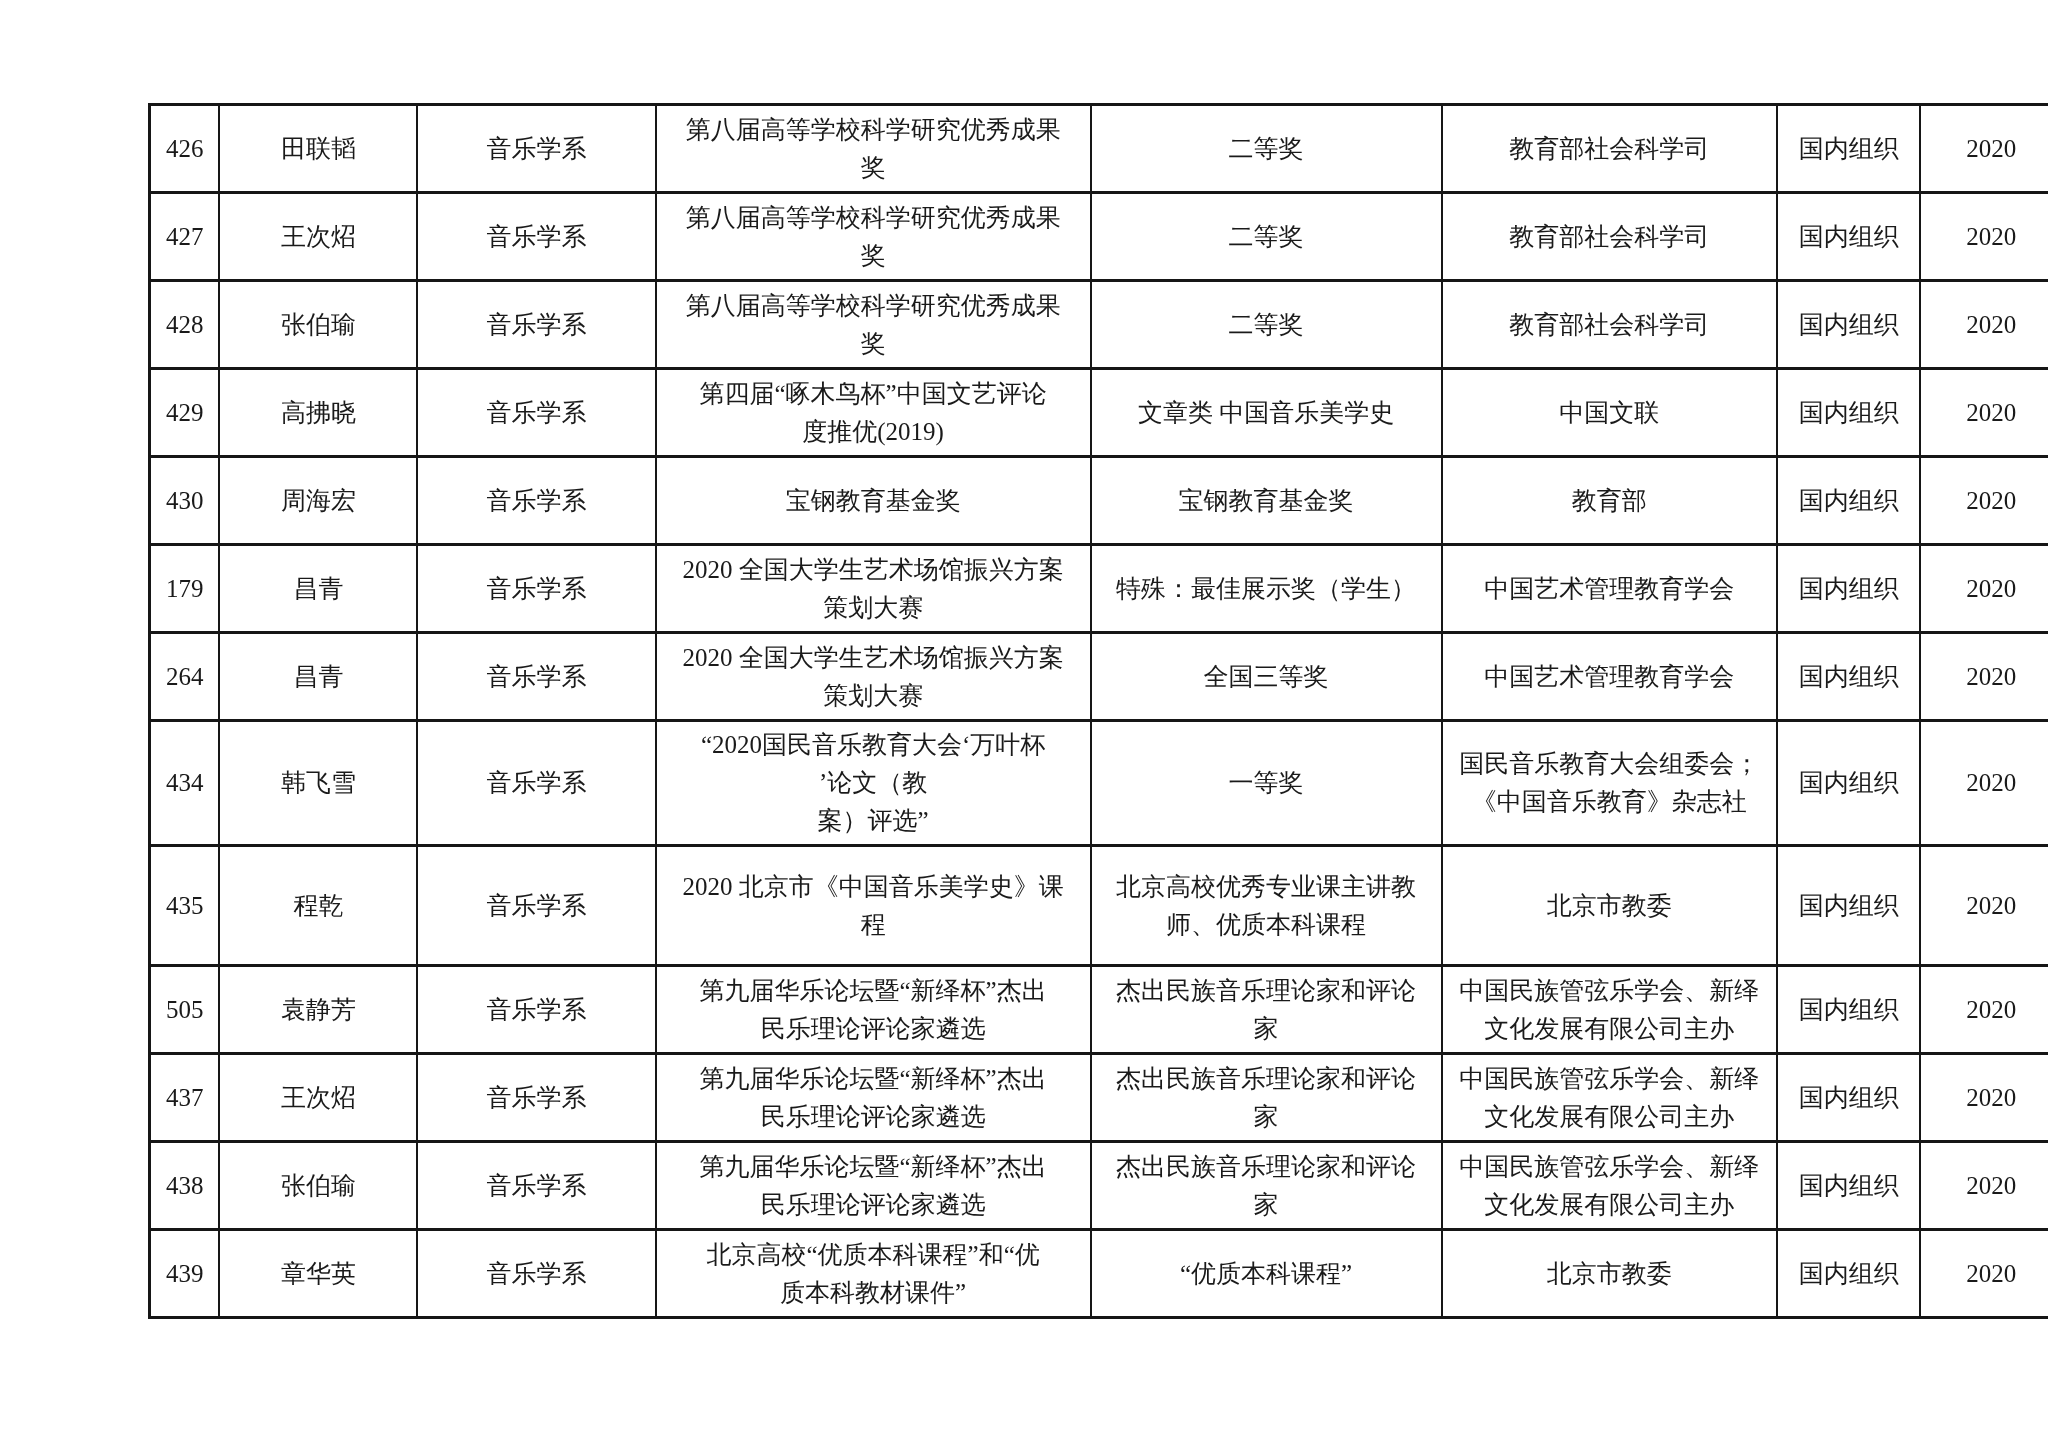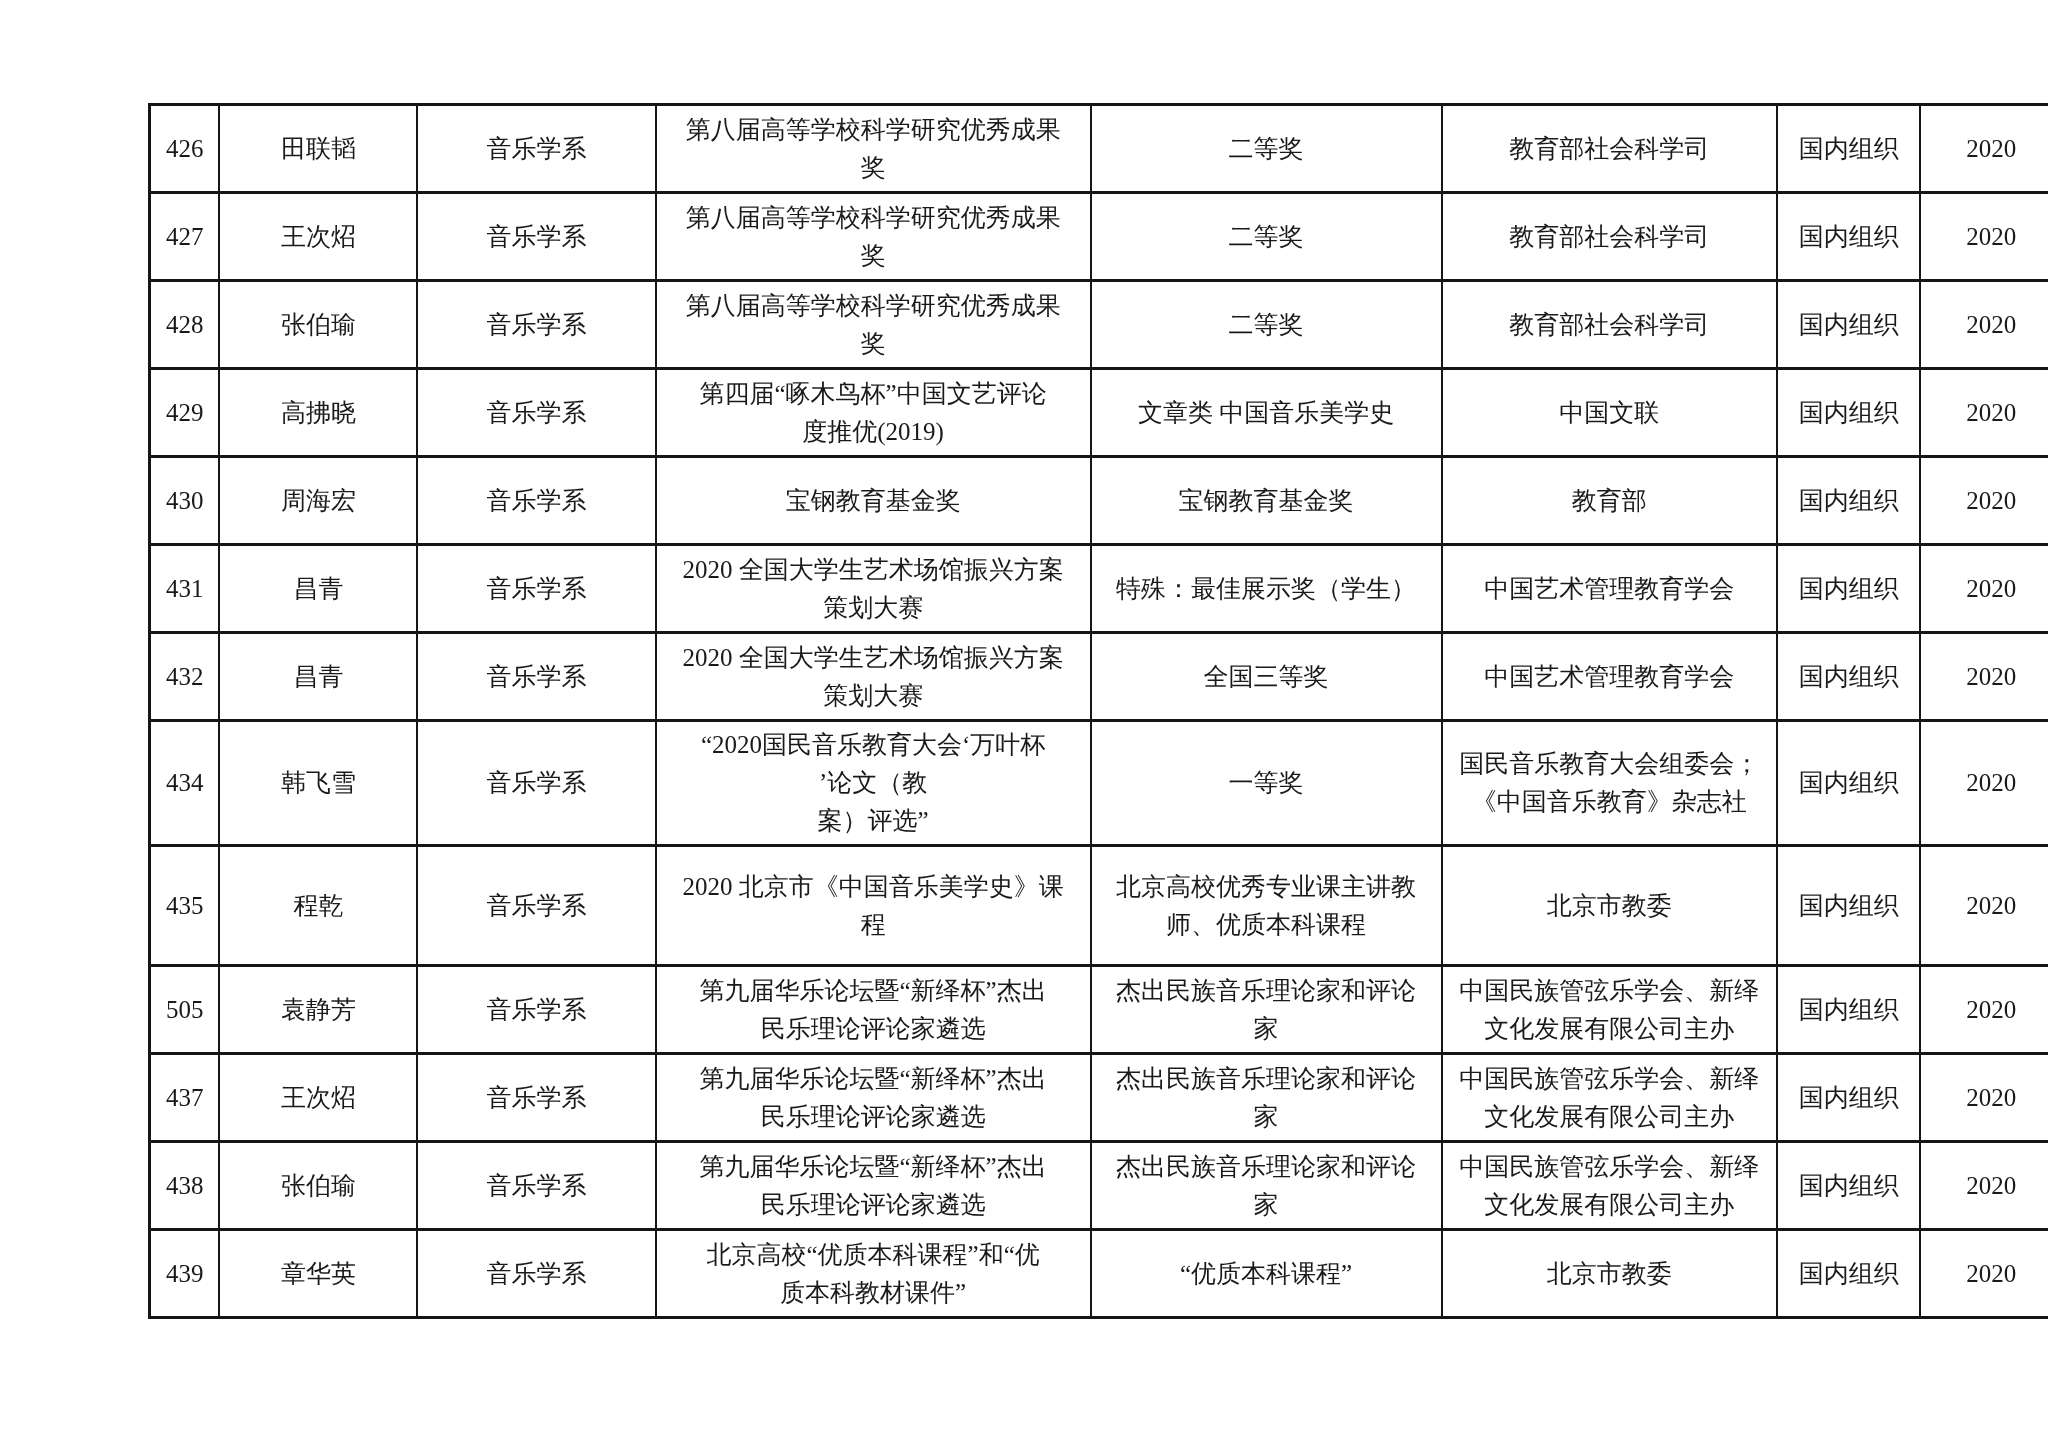--- a/index.html
+++ b/index.html
@@ -114,32 +114,32 @@
             <td>430</td>
             <td>周海宏</td>
             <td>音乐学系</td>
             <td>宝钢教育基金奖</td>
             <td>宝钢教育基金奖</td>
             <td>教育部</td>
             <td>国内组织</td>
             <td>2020</td>
           </tr>
           <tr>
-            <td>431</td>
+            <td>179</td>
             <td>昌青</td>
             <td>音乐学系</td>
             <td>2020 全国大学生艺术场馆振兴方案
 策划大赛</td>
             <td>特殊：最佳展示奖（学生）</td>
             <td>中国艺术管理教育学会</td>
             <td>国内组织</td>
             <td>2020</td>
           </tr>
           <tr>
-            <td>432</td>
+            <td>264</td>
             <td>昌青</td>
             <td>音乐学系</td>
             <td>2020 全国大学生艺术场馆振兴方案
 策划大赛</td>
             <td>全国三等奖</td>
             <td>中国艺术管理教育学会</td>
             <td>国内组织</td>
             <td>2020</td>
           </tr>
           <tr>

